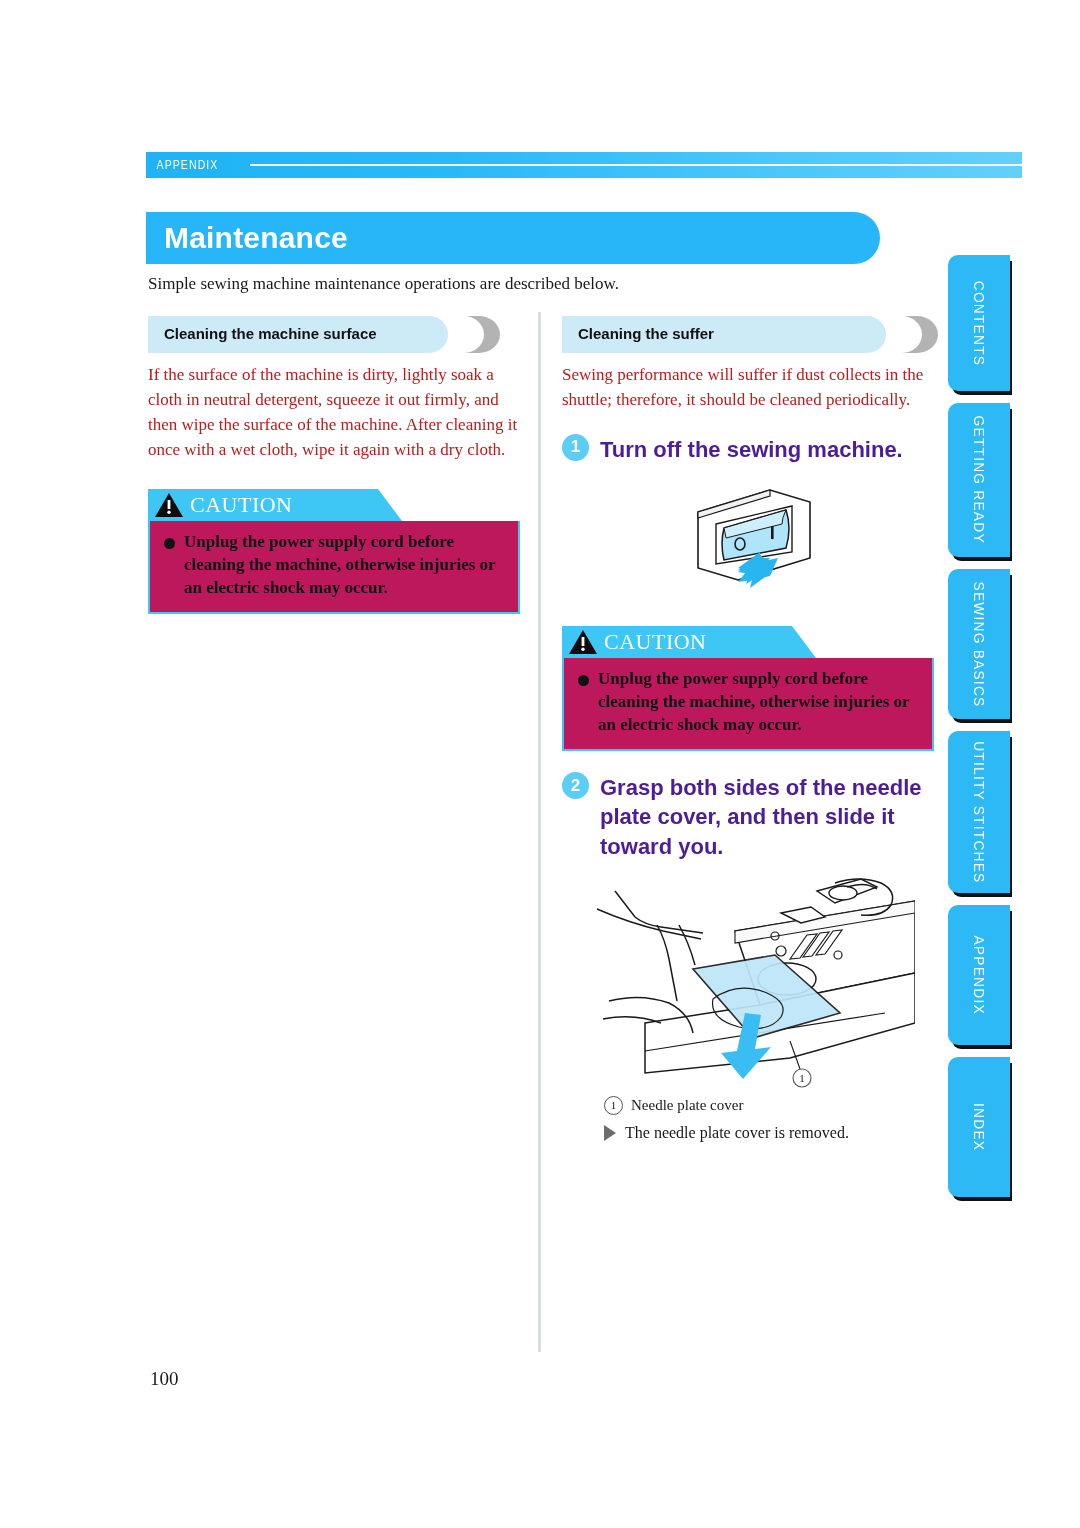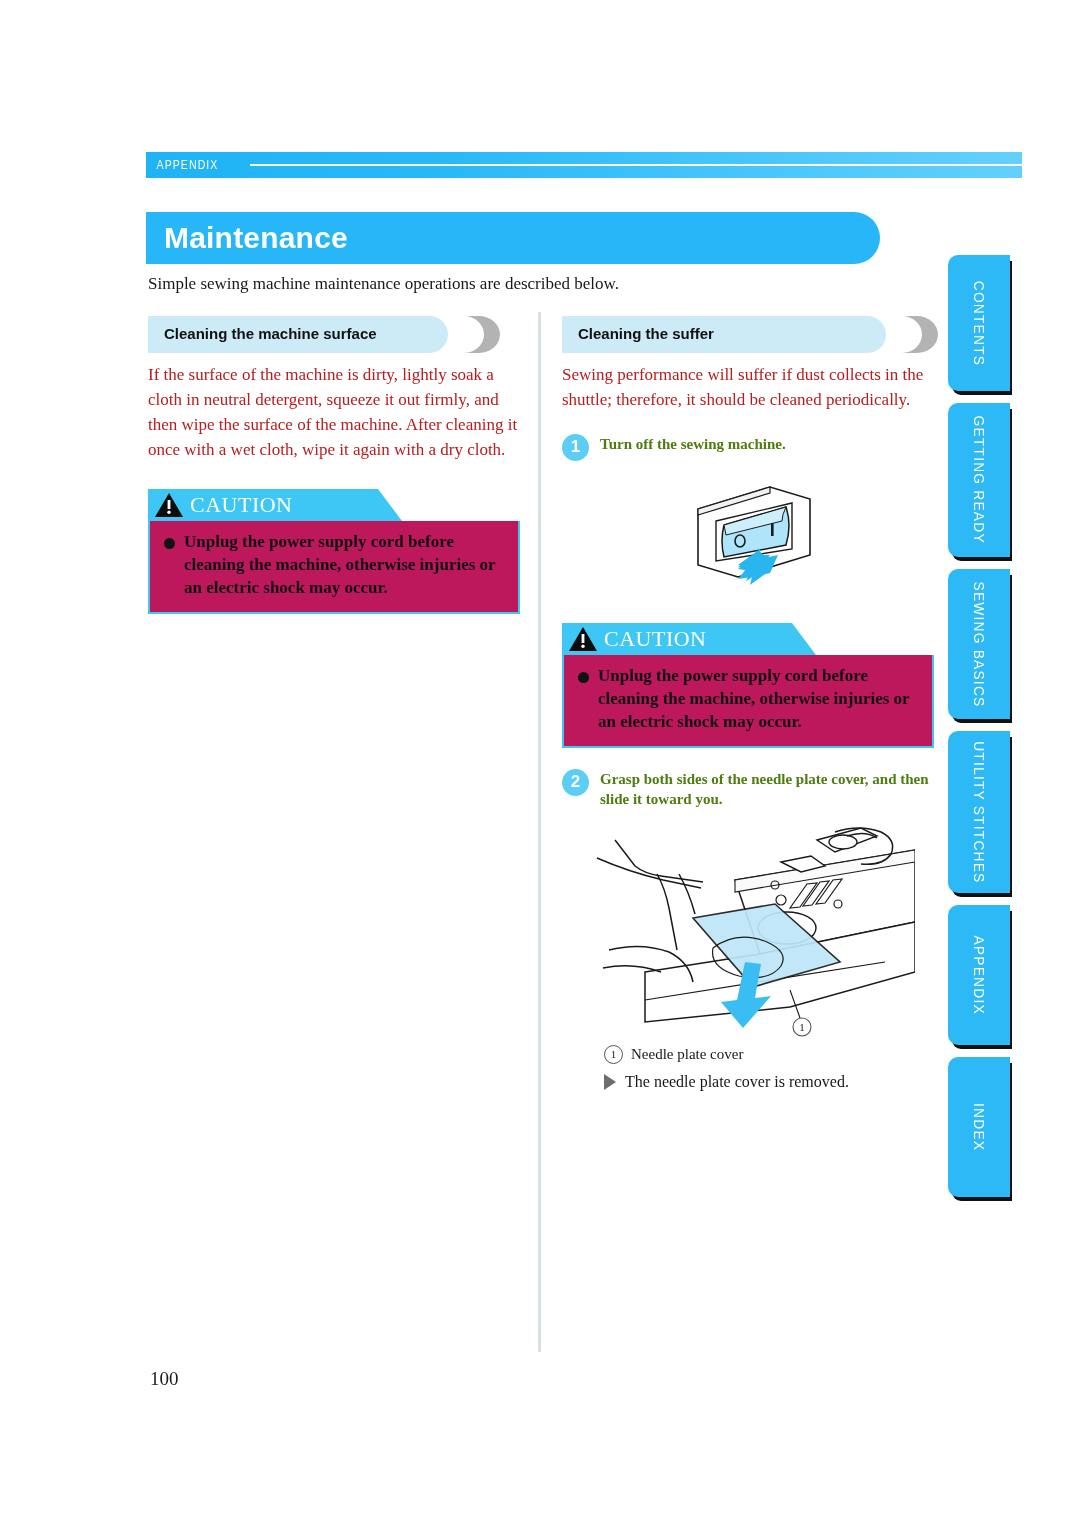--- a/index.html
+++ b/index.html
@@ -243,25 +243,25 @@
     font-weight: bold;
     font-size: 17px;
     display: flex;
     align-items: center;
     justify-content: center;
     flex: none;
     margin-right: 11px;
     margin-top: 1px;
   }
   .step-text {
-    font-family: Liberation Serif, serif;
+    font-family: Liberation Sans, sans-serif;
     font-weight: bold;
-    font-size: 15px;
+    font-size: 22px;
     line-height: 1.33;
-    color: #4d7c0f;
+    color: #4c1d95;
     padding-top: 2px;
   }
 
   .figure { margin-top: 12px; text-align: center; }
 
   .callout-line {
     display: flex;
     align-items: center;
     font-size: 15px;
     color: #181818;

